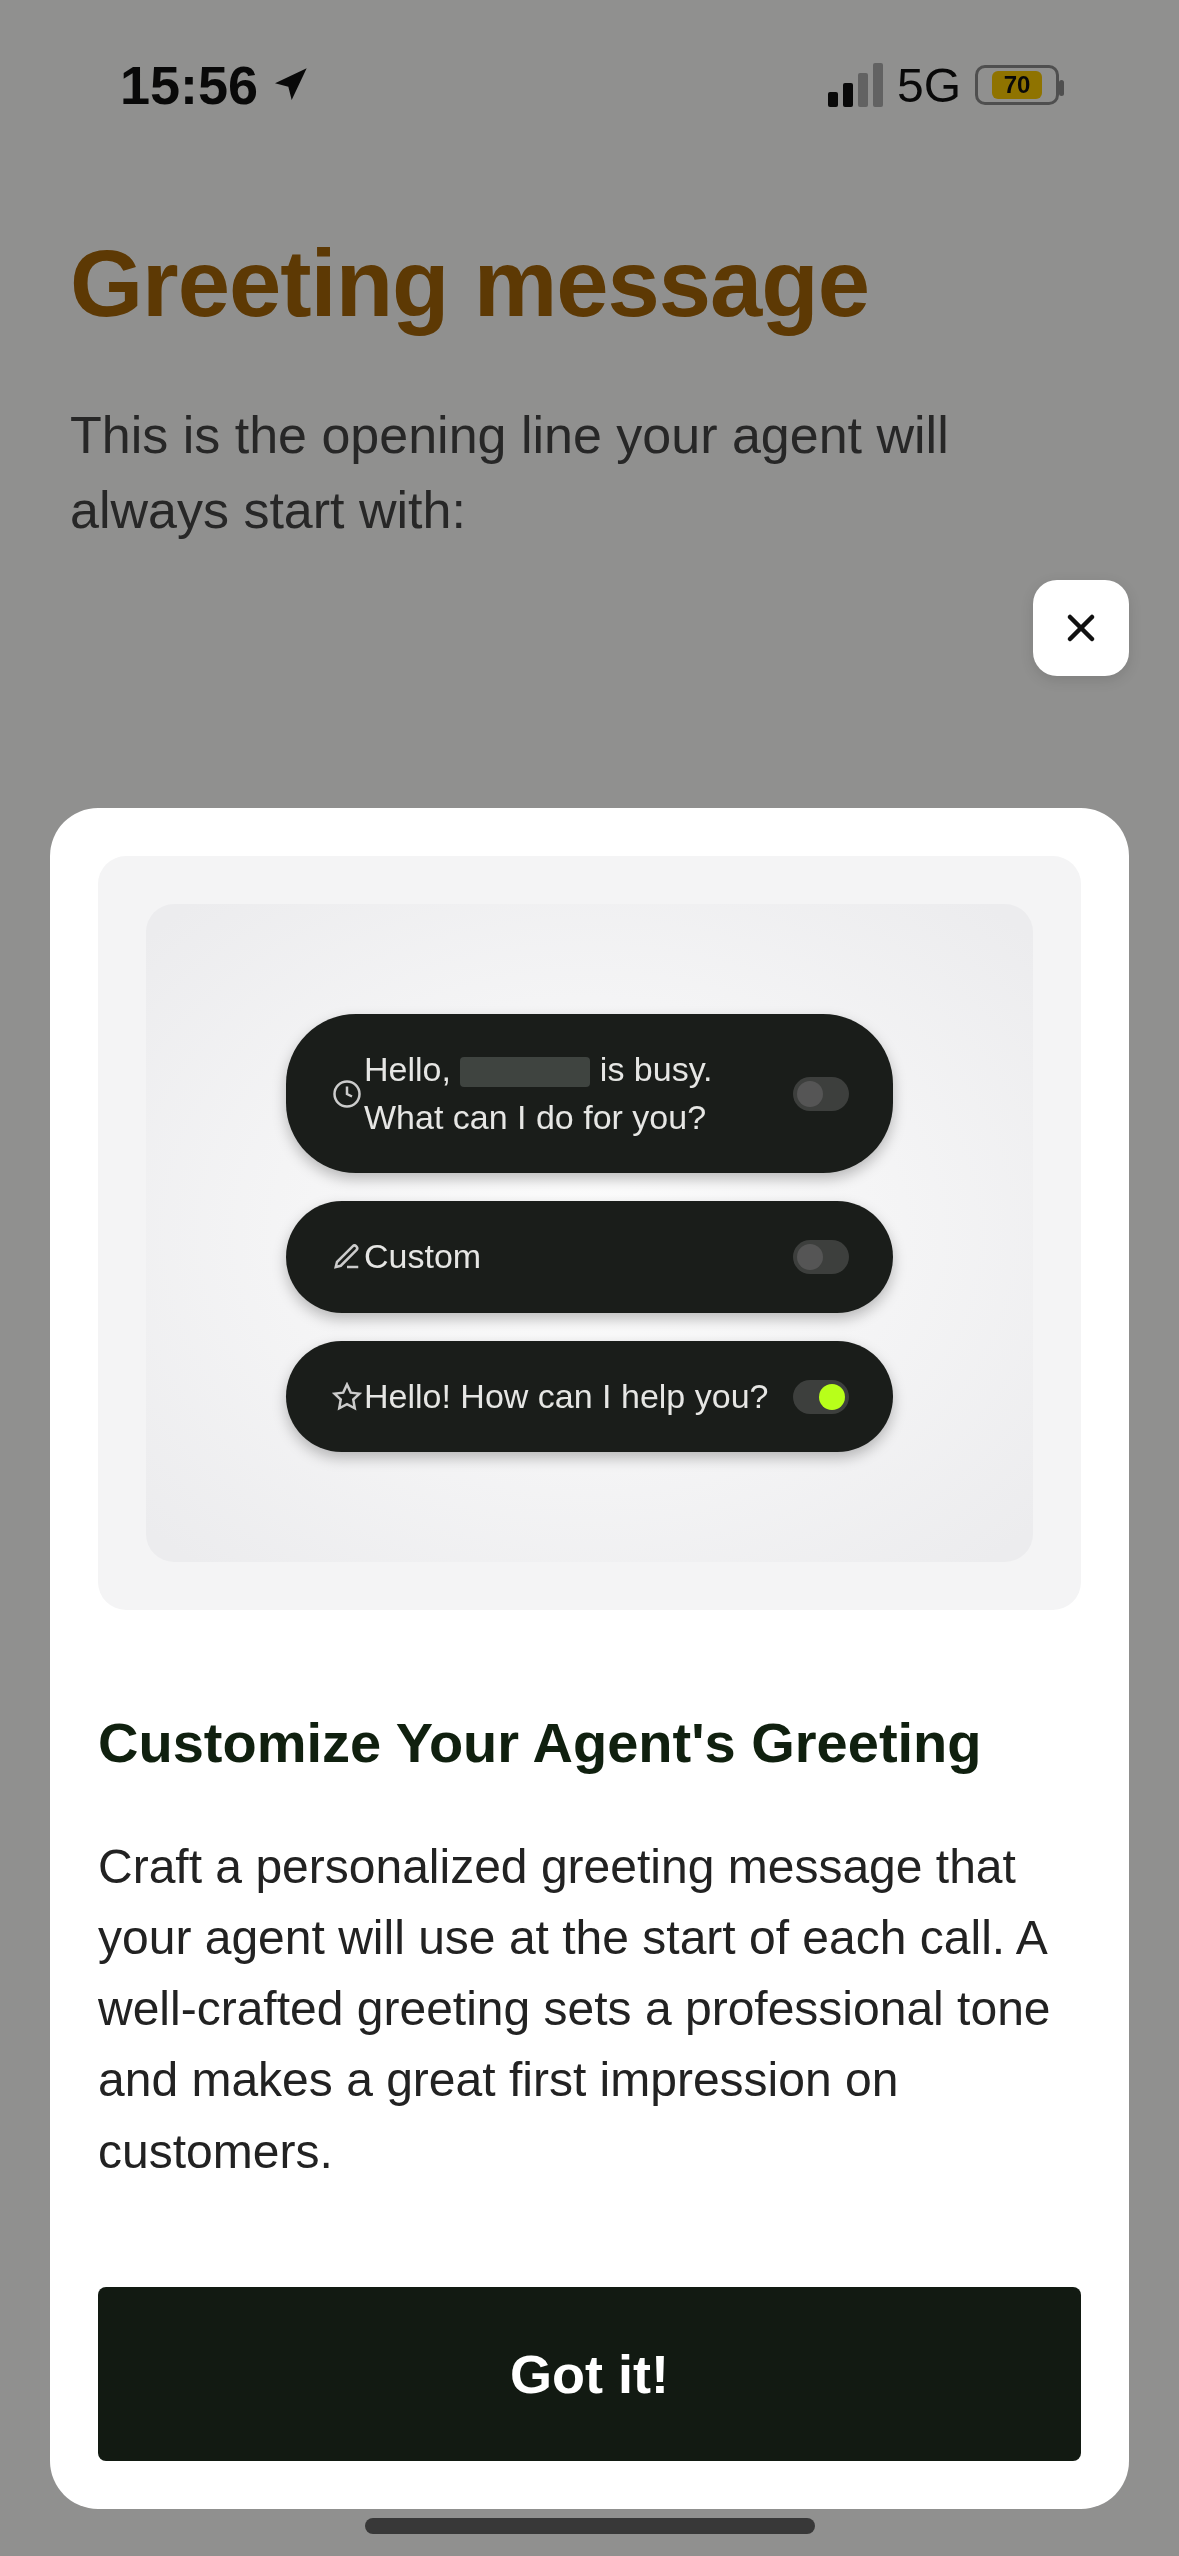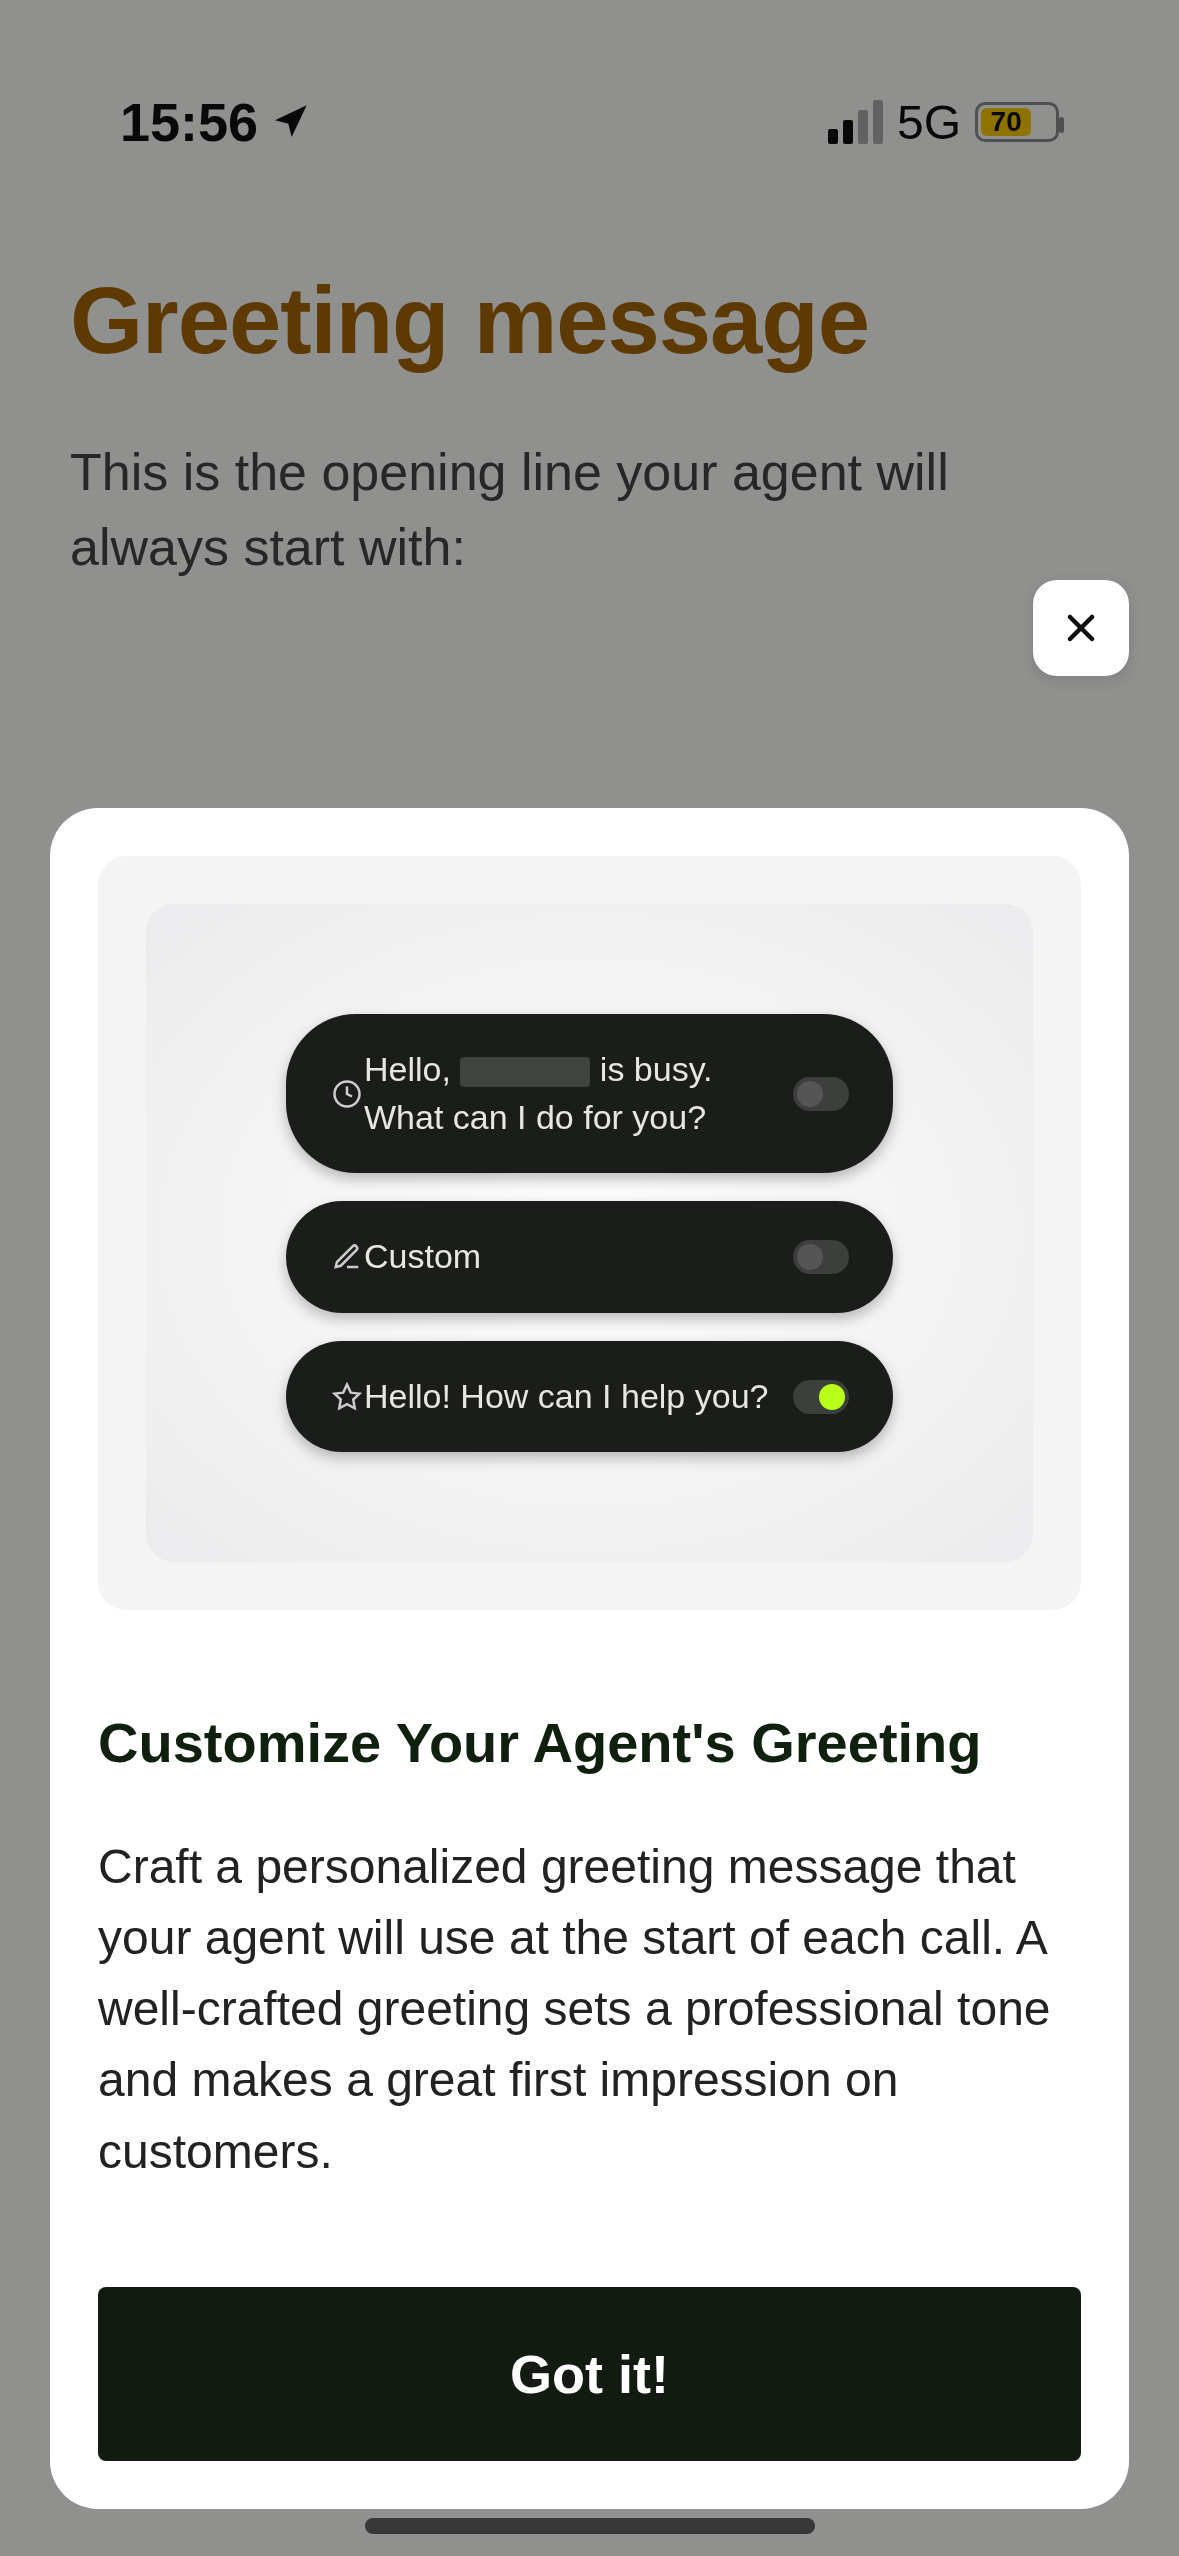--- a/index.html
+++ b/index.html
@@ -19,34 +19,33 @@
   }
   .status-bar {
     display: flex;
     justify-content: space-between;
     align-items: center;
     height: 170px;
     padding: 0 50px;
     font-size: 54px;
     font-weight: 600;
     color: #111;
-    margin-top: 37px;
   }
   .status-left { display: flex; align-items: center; gap: 12px; }
   .status-right { display: flex; align-items: center; gap: 14px; }
   .signal-bars { display: flex; align-items: flex-end; gap: 5px; }
   .signal-bars span { width: 10px; background: #111; border-radius: 2px; }
   .signal-bars span:nth-child(1){height:15px}
   .signal-bars span:nth-child(2){height:24px}
   .signal-bars span:nth-child(3){height:34px;background:#aaa}
   .signal-bars span:nth-child(4){height:44px;background:#aaa}
   .battery {
     width: 84px; height: 40px; border: 3px solid #888; border-radius: 10px;
     display: flex; align-items: center; padding: 3px; position: relative;
-    font-size: 28px; font-weight: 600;
+    font-size: 24px; font-weight: 600; justify-content: center;
   }
   .battery::after { content:""; position:absolute; right:-8px; top:12px; width:5px; height:16px; background:#888; border-radius:3px; }
   .battery-fill { background:#f7c600; height:100%; width:70%; border-radius:6px; display:flex; align-items:center; justify-content:center; }
 
   .nav-row {
     display: flex;
     align-items: center;
     justify-content: space-between;
     margin-top: 50px;
   }

